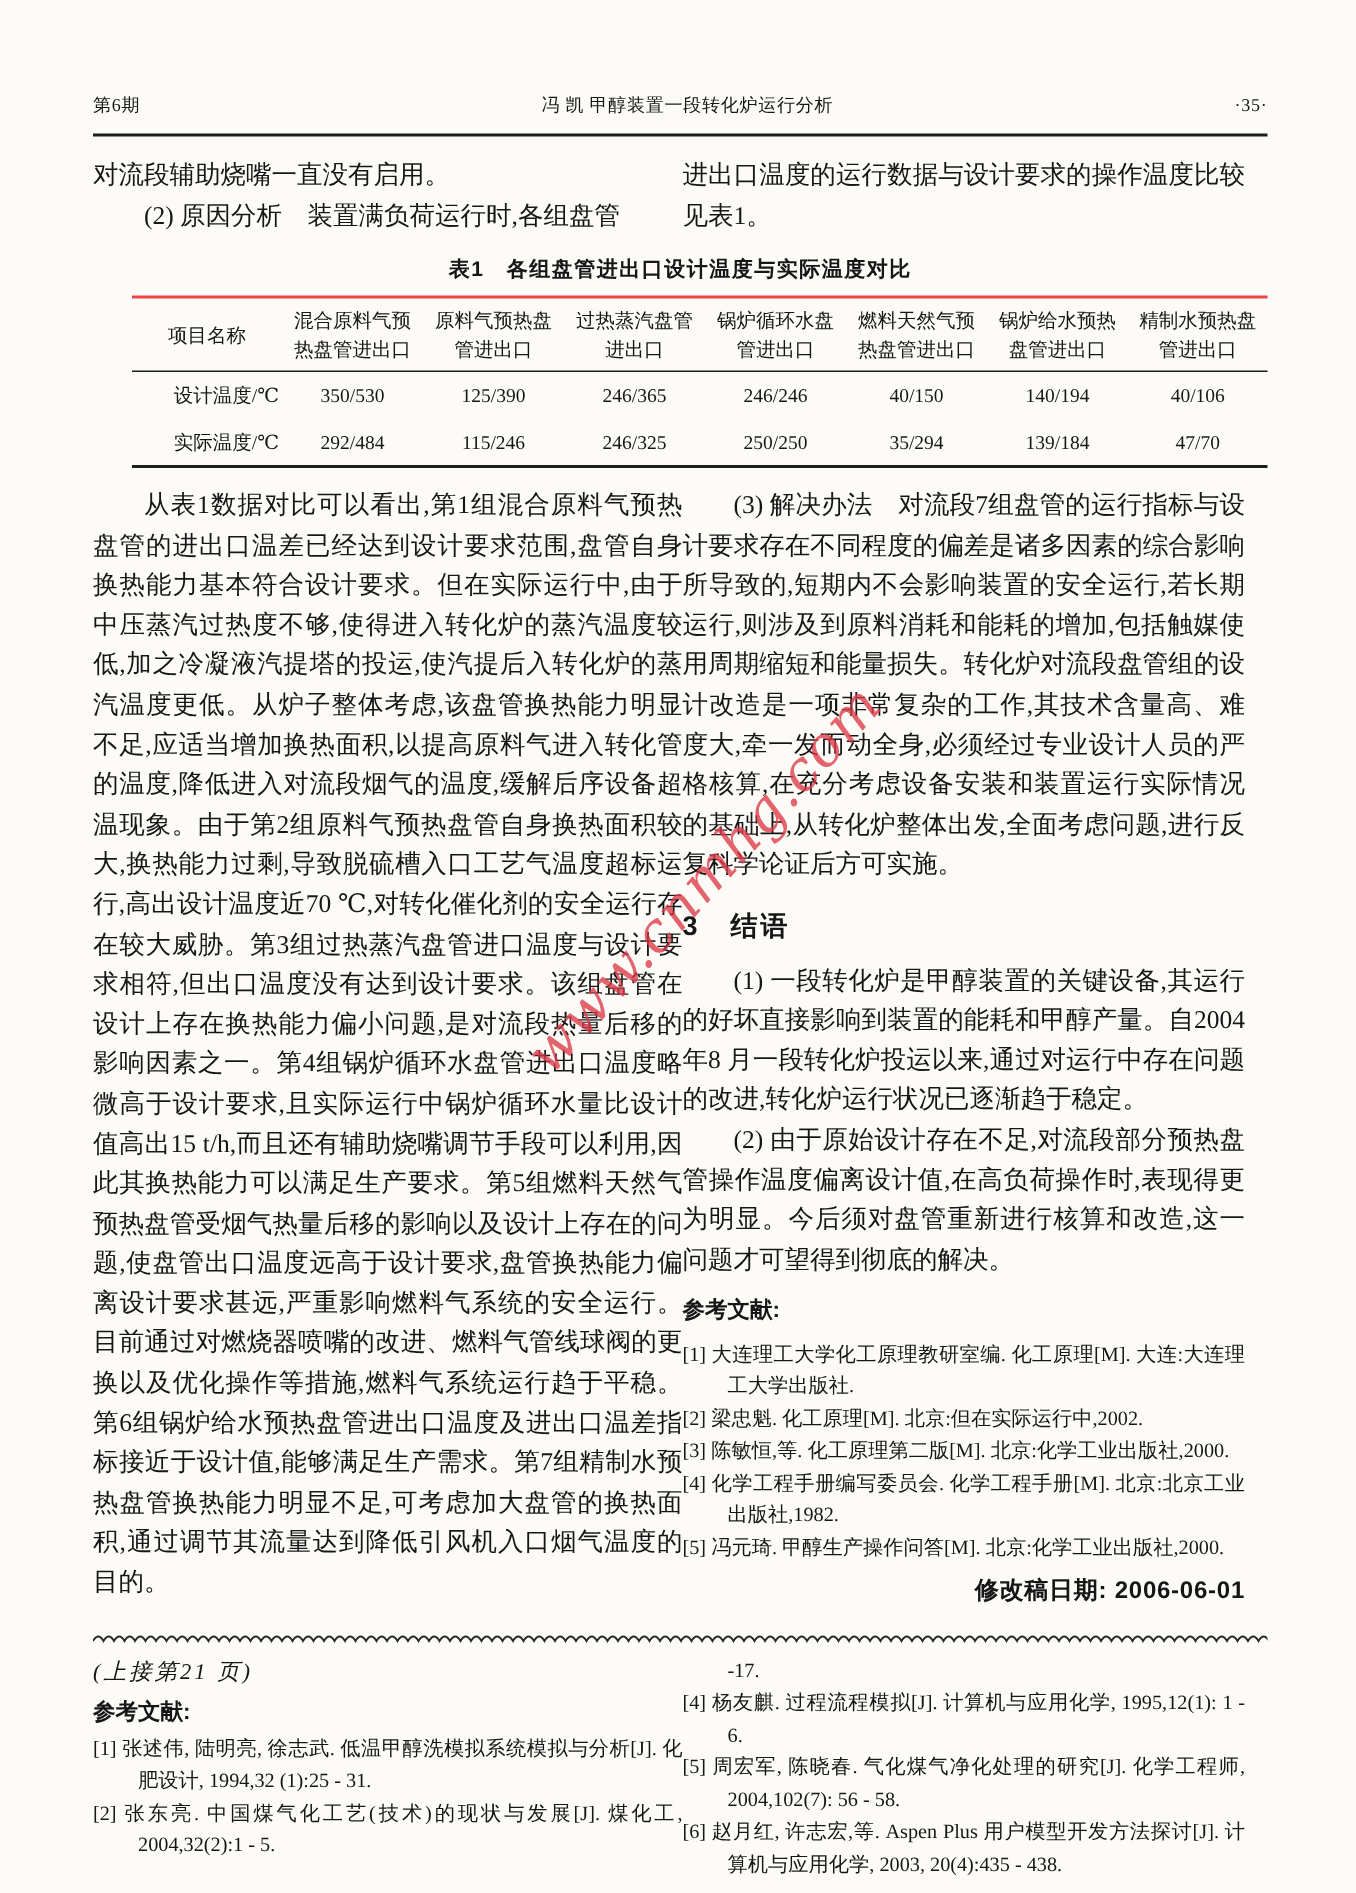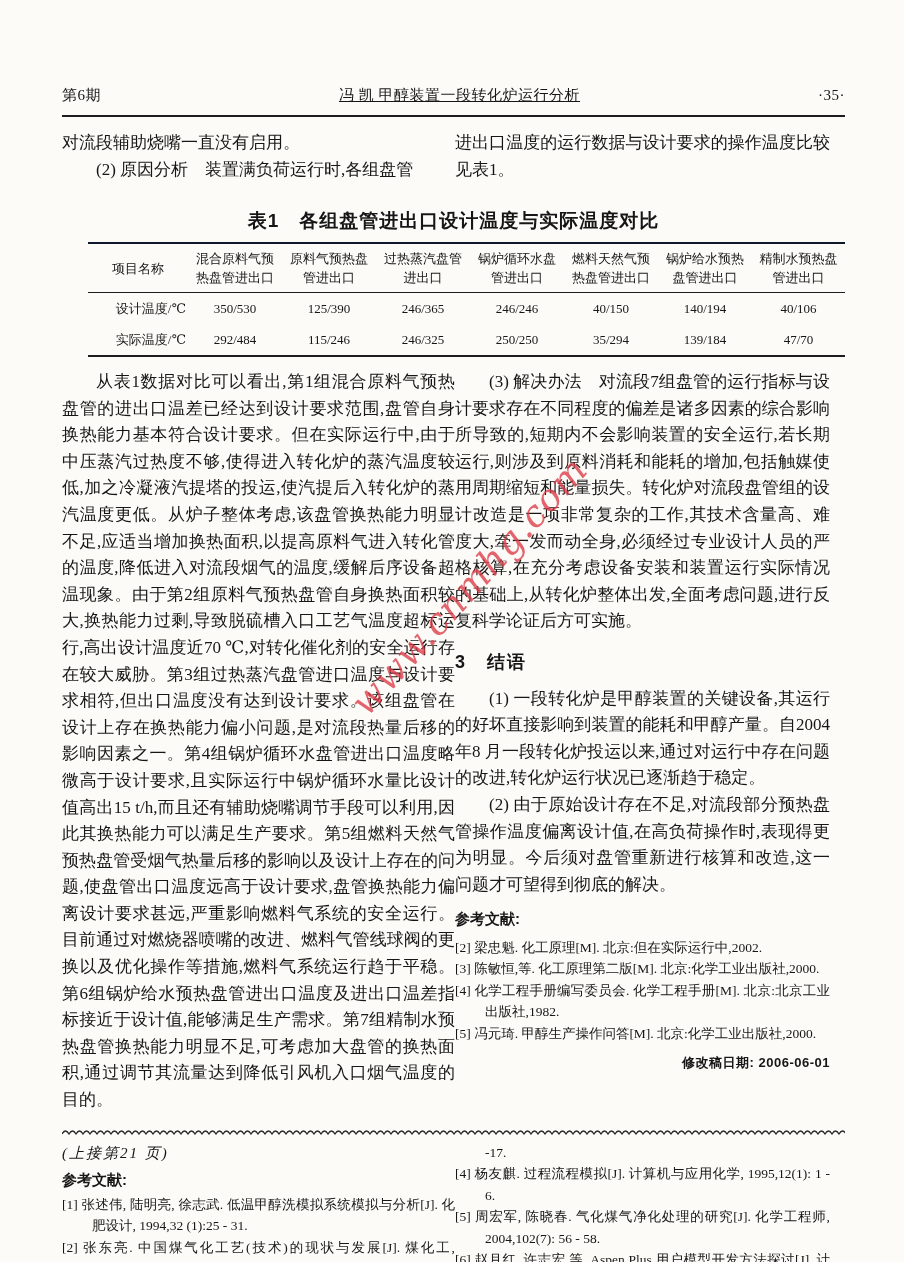--- a/index.html
+++ b/index.html
@@ -12,41 +12,41 @@
   }
   .page{
     position:relative;
     width:904px;height:1262px;
     padding:62px 59px 0 62px;
     box-sizing:border-box;
   }
   
   .running-header{
     display:flex;justify-content:center;align-items:baseline;
-    font-size:15px;letter-spacing:.5px;margin-top:24px;
-  }
-  .running-header .center{flex:1;text-align:center;text-decoration:underline;}
+    font-size:12px;letter-spacing:.5px;
+  }
+  .running-header .center{flex:1;text-align:center;}
   .header-rule{border:none;border-top:2px solid #1d1d1d;margin:10px 0 0 0;}
   
   .twocol{display:flex;}
   .col-l{width:393px;flex:none;}
   .col-r{width:375px;flex:none;}
   .intro{margin-top:12px;font-size:17px;line-height:27px;}
   .intro p{margin:0;text-align:justify;}
   p.ind{text-indent:2em;}
   
   .tbl-title{
     text-align:center;font-family:"Liberation Sans","DejaVu Sans",sans-serif;
-    font-weight:bold;font-size:19px;margin:25px 0 8px 0;letter-spacing:1px;
+    font-weight:bold;font-size:14px;margin:14px 0 8px 0;letter-spacing:1px;
   }
   table.coils{
     border-collapse:collapse;table-layout:fixed;
     width:757px;margin:0 0 0 26px;
     font-size:13px;line-height:19px;
-    border-top:2px solid #0f172a;border-bottom:2px solid #1d1d1d;
+    border-top:2px solid #ef4444;border-bottom:2px solid #1d1d1d;
   }
   table.coils th{
     font-weight:normal;text-align:center;vertical-align:middle;
     padding:5px 3px;border-bottom:1.2px solid #1d1d1d;
   }
   table.coils td{
     text-align:center;vertical-align:middle;padding:6px 2px;
   }
   table.coils td.rowlab{text-align:right;padding-left:8px;}
   
@@ -58,21 +58,21 @@
   }
   .refs-head{
     font-family:"Liberation Sans","DejaVu Sans",sans-serif;
     font-weight:bold;font-size:15px;margin:8px 0 4px 0;
   }
   .refs{font-size:13.5px;line-height:21.5px;}
   .refs p{margin:0;padding-left:30px;text-indent:-30px;text-align:justify;}
   .refs p.cont{text-indent:0;}
   .date-line{
     text-align:right;font-family:"Liberation Sans","DejaVu Sans",sans-serif;
-    font-weight:bold;font-size:13px;margin-top:6px;letter-spacing:.5px;
+    font-weight:bold;font-size:16px;margin-top:6px;letter-spacing:.5px;
   }
   
   .wave-wrap{margin:10px 0 6px 0;height:12px;}
   
   .continued{font-size:13.5px;}
   .cont-note{font-size:15px;font-style:italic;margin:2px 0 4px 0;letter-spacing:2px;}
   
   .watermark{
     position:absolute;left:358px;top:688px;
     transform:rotate(-48deg);transform-origin:left center;
@@ -156,20 +156,21 @@
     <div class="col-l">
       <p class="ind">从表1数据对比可以看出,第1组混合原料气预热盘管的进出口温差已经达到设计要求范围,盘管自身换热能力基本符合设计要求。但在实际运行中,由于中压蒸汽过热度不够,使得进入转化炉的蒸汽温度较低,加之冷凝液汽提塔的投运,使汽提后入转化炉的蒸汽温度更低。从炉子整体考虑,该盘管换热能力明显不足,应适当增加换热面积,以提高原料气进入转化管的温度,降低进入对流段烟气的温度,缓解后序设备超温现象。由于第2组原料气预热盘管自身换热面积较大,换热能力过剩,导致脱硫槽入口工艺气温度超标运行,高出设计温度近70 ℃,对转化催化剂的安全运行存在较大威胁。第3组过热蒸汽盘管进口温度与设计要求相符,但出口温度没有达到设计要求。该组盘管在设计上存在换热能力偏小问题,是对流段热量后移的影响因素之一。第4组锅炉循环水盘管进出口温度略微高于设计要求,且实际运行中锅炉循环水量比设计值高出15 t/h,而且还有辅助烧嘴调节手段可以利用,因此其换热能力可以满足生产要求。第5组燃料天然气预热盘管受烟气热量后移的影响以及设计上存在的问题,使盘管出口温度远高于设计要求,盘管换热能力偏离设计要求甚远,严重影响燃料气系统的安全运行。目前通过对燃烧器喷嘴的改进、燃料气管线球阀的更换以及优化操作等措施,燃料气系统运行趋于平稳。第6组锅炉给水预热盘管进出口温度及进出口温差指标接近于设计值,能够满足生产需求。第7组精制水预热盘管换热能力明显不足,可考虑加大盘管的换热面积,通过调节其流量达到降低引风机入口烟气温度的目的。</p>
     </div>
     <div class="col-r">
       <p class="ind">(3) 解决办法　对流段7组盘管的运行指标与设计要求存在不同程度的偏差是诸多因素的综合影响所导致的,短期内不会影响装置的安全运行,若长期运行,则涉及到原料消耗和能耗的增加,包括触媒使用周期缩短和能量损失。转化炉对流段盘管组的设计改造是一项非常复杂的工作,其技术含量高、难度大,牵一发而动全身,必须经过专业设计人员的严格核算,在充分考虑设备安装和装置运行实际情况的基础上,从转化炉整体出发,全面考虑问题,进行反复科学论证后方可实施。</p>
       <div class="sec-head">3　结语</div>
       <p class="ind">(1) 一段转化炉是甲醇装置的关键设备,其运行的好坏直接影响到装置的能耗和甲醇产量。自2004 年8 月一段转化炉投运以来,通过对运行中存在问题的改进,转化炉运行状况已逐渐趋于稳定。</p>
       <p class="ind">(2) 由于原始设计存在不足,对流段部分预热盘管操作温度偏离设计值,在高负荷操作时,表现得更为明显。今后须对盘管重新进行核算和改造,这一问题才可望得到彻底的解决。</p>
       <div class="refs-head">参考文献:</div>
       <div class="refs">
+        <p><span>[1]</span> <span>大连理工大学化工原理教研室编. 化工原理[M]. 大连:大连理工大学出版社.</span></p>
         <p><span>[2]</span> <span>梁忠魁. 化工原理[M]. 北京:但在实际运行中,2002.</span></p>
         <p><span>[3]</span> <span>陈敏恒,等. 化工原理第二版[M]. 北京:化学工业出版社,2000.</span></p>
         <p><span>[4]</span> <span>化学工程手册编写委员会. 化学工程手册[M]. 北京:北京工业出版社,1982.</span></p>
         <p><span>[5]</span> <span>冯元琦. 甲醇生产操作问答[M]. 北京:化学工业出版社,2000.</span></p>
       </div>
       <div class="date-line">修改稿日期: 2006-06-01</div>
     </div>
   </div>
 
   <div class="wave-wrap">

